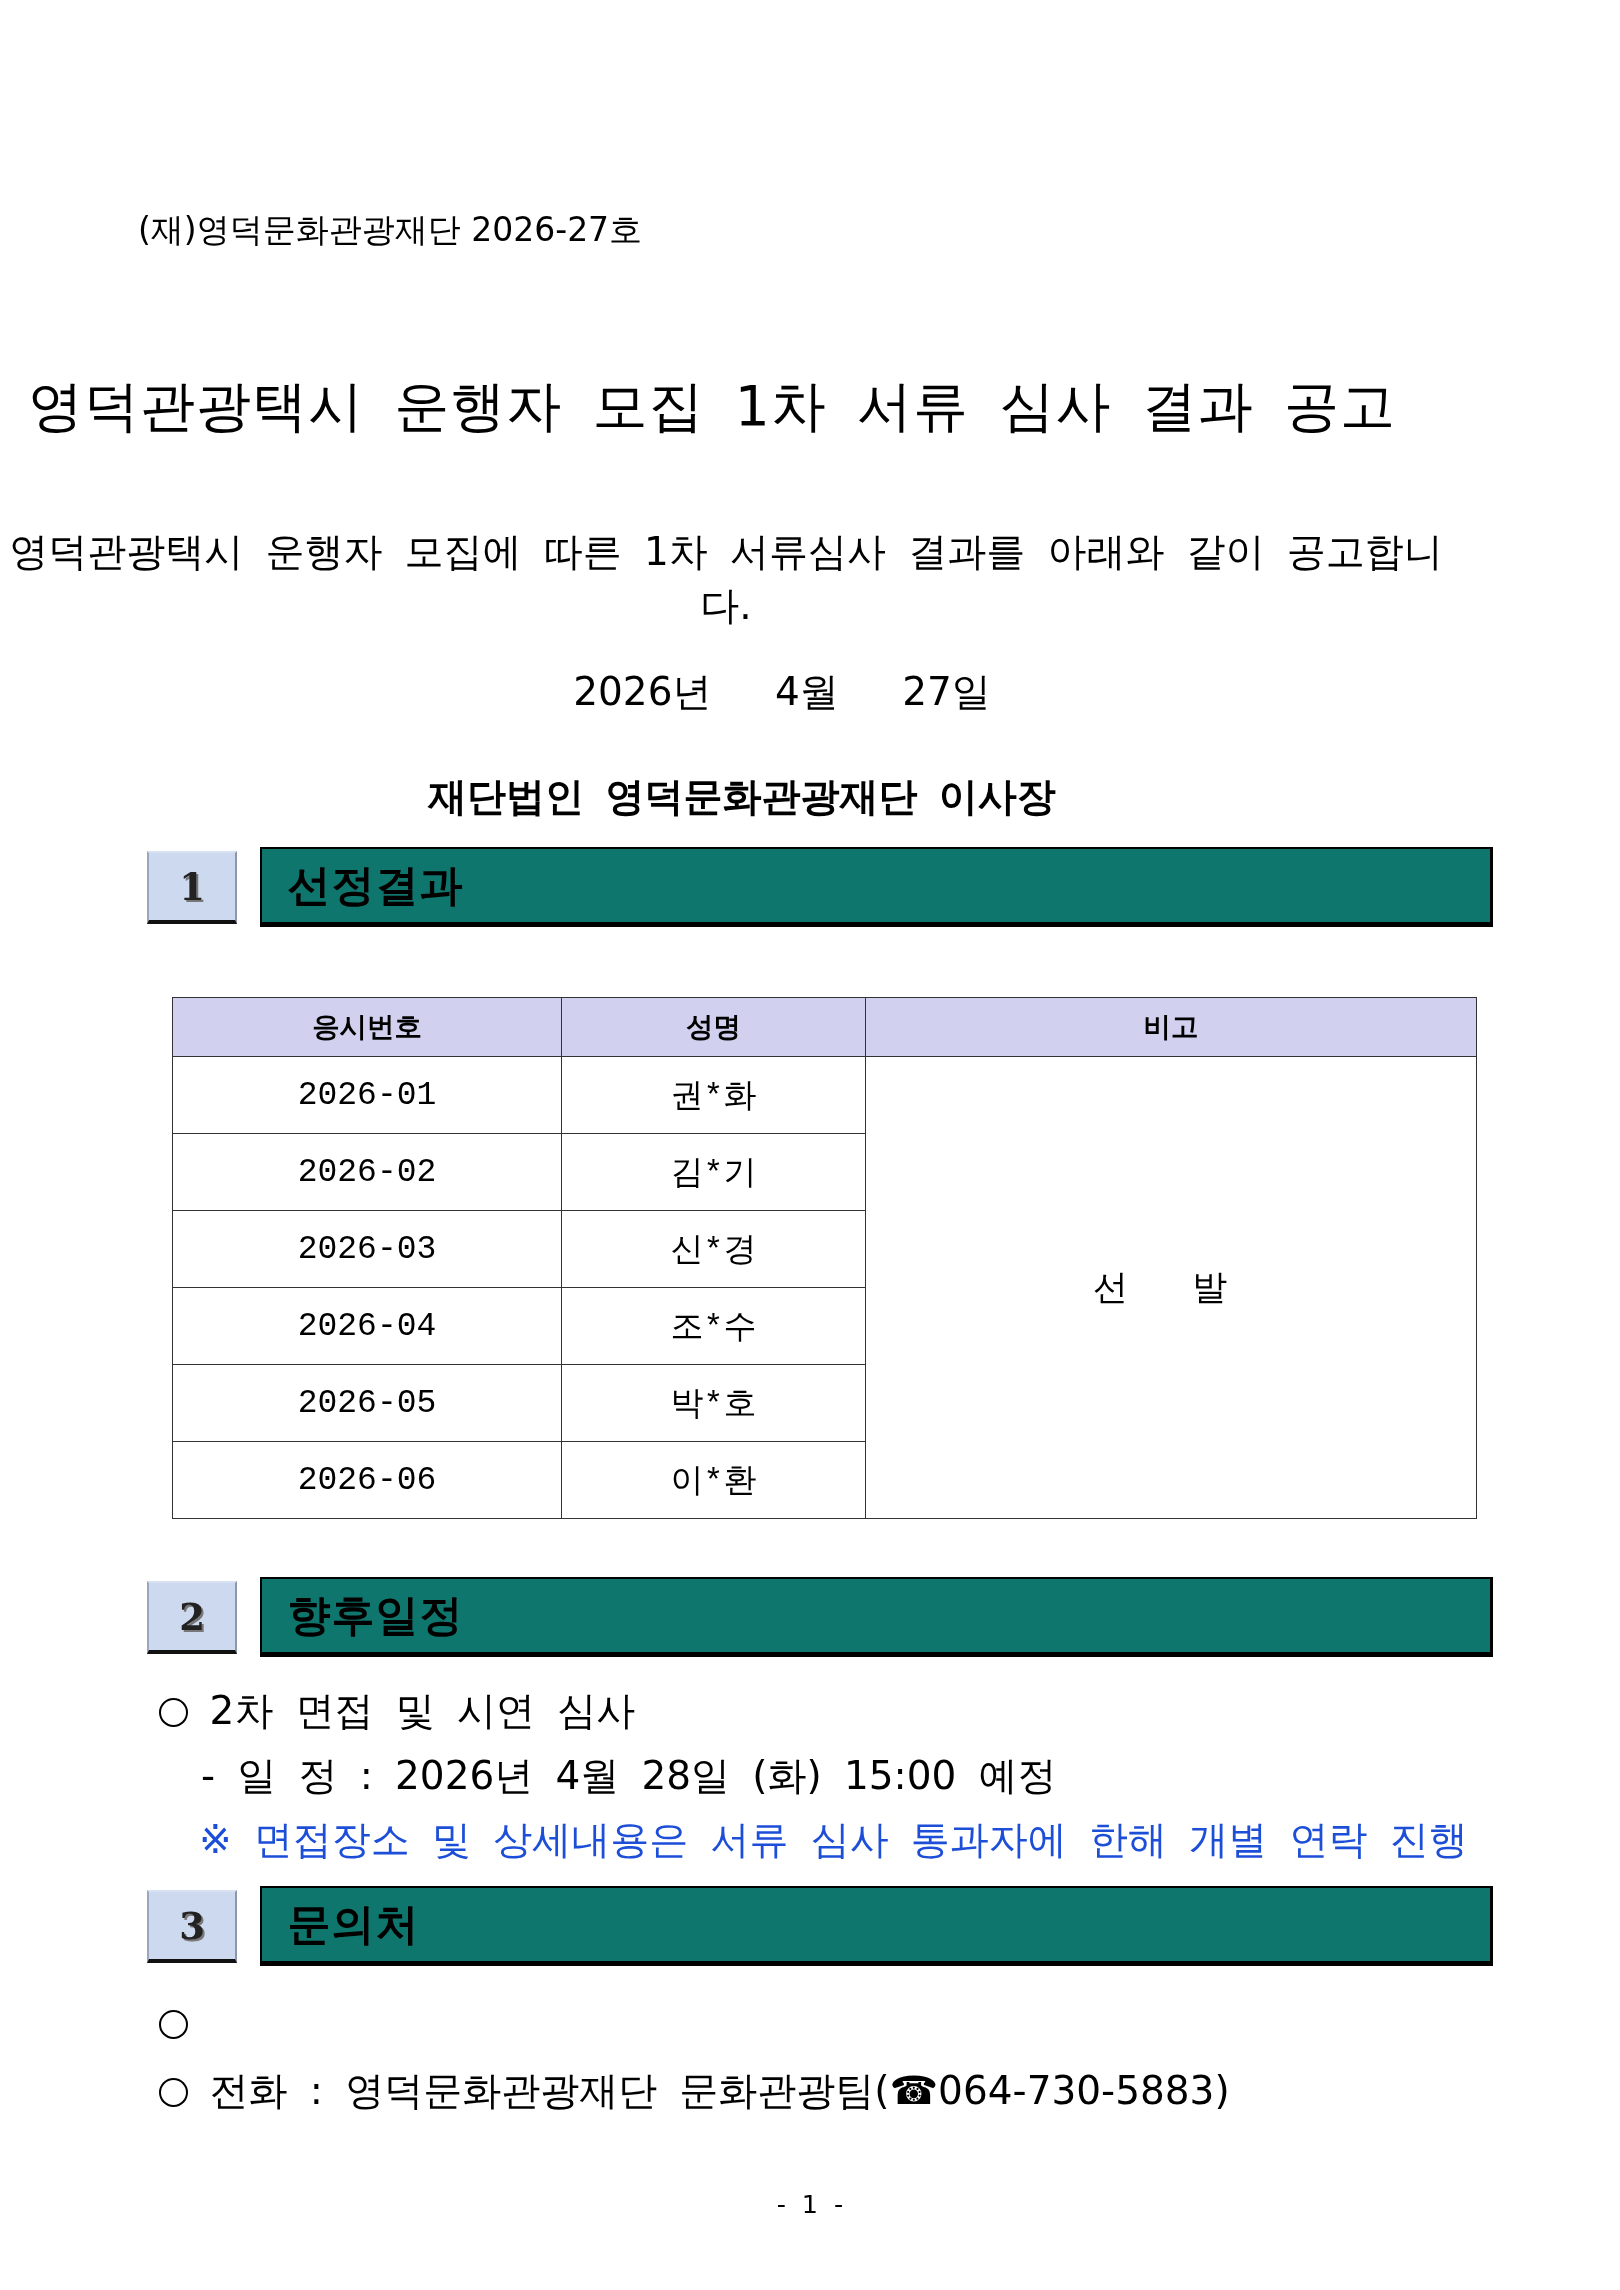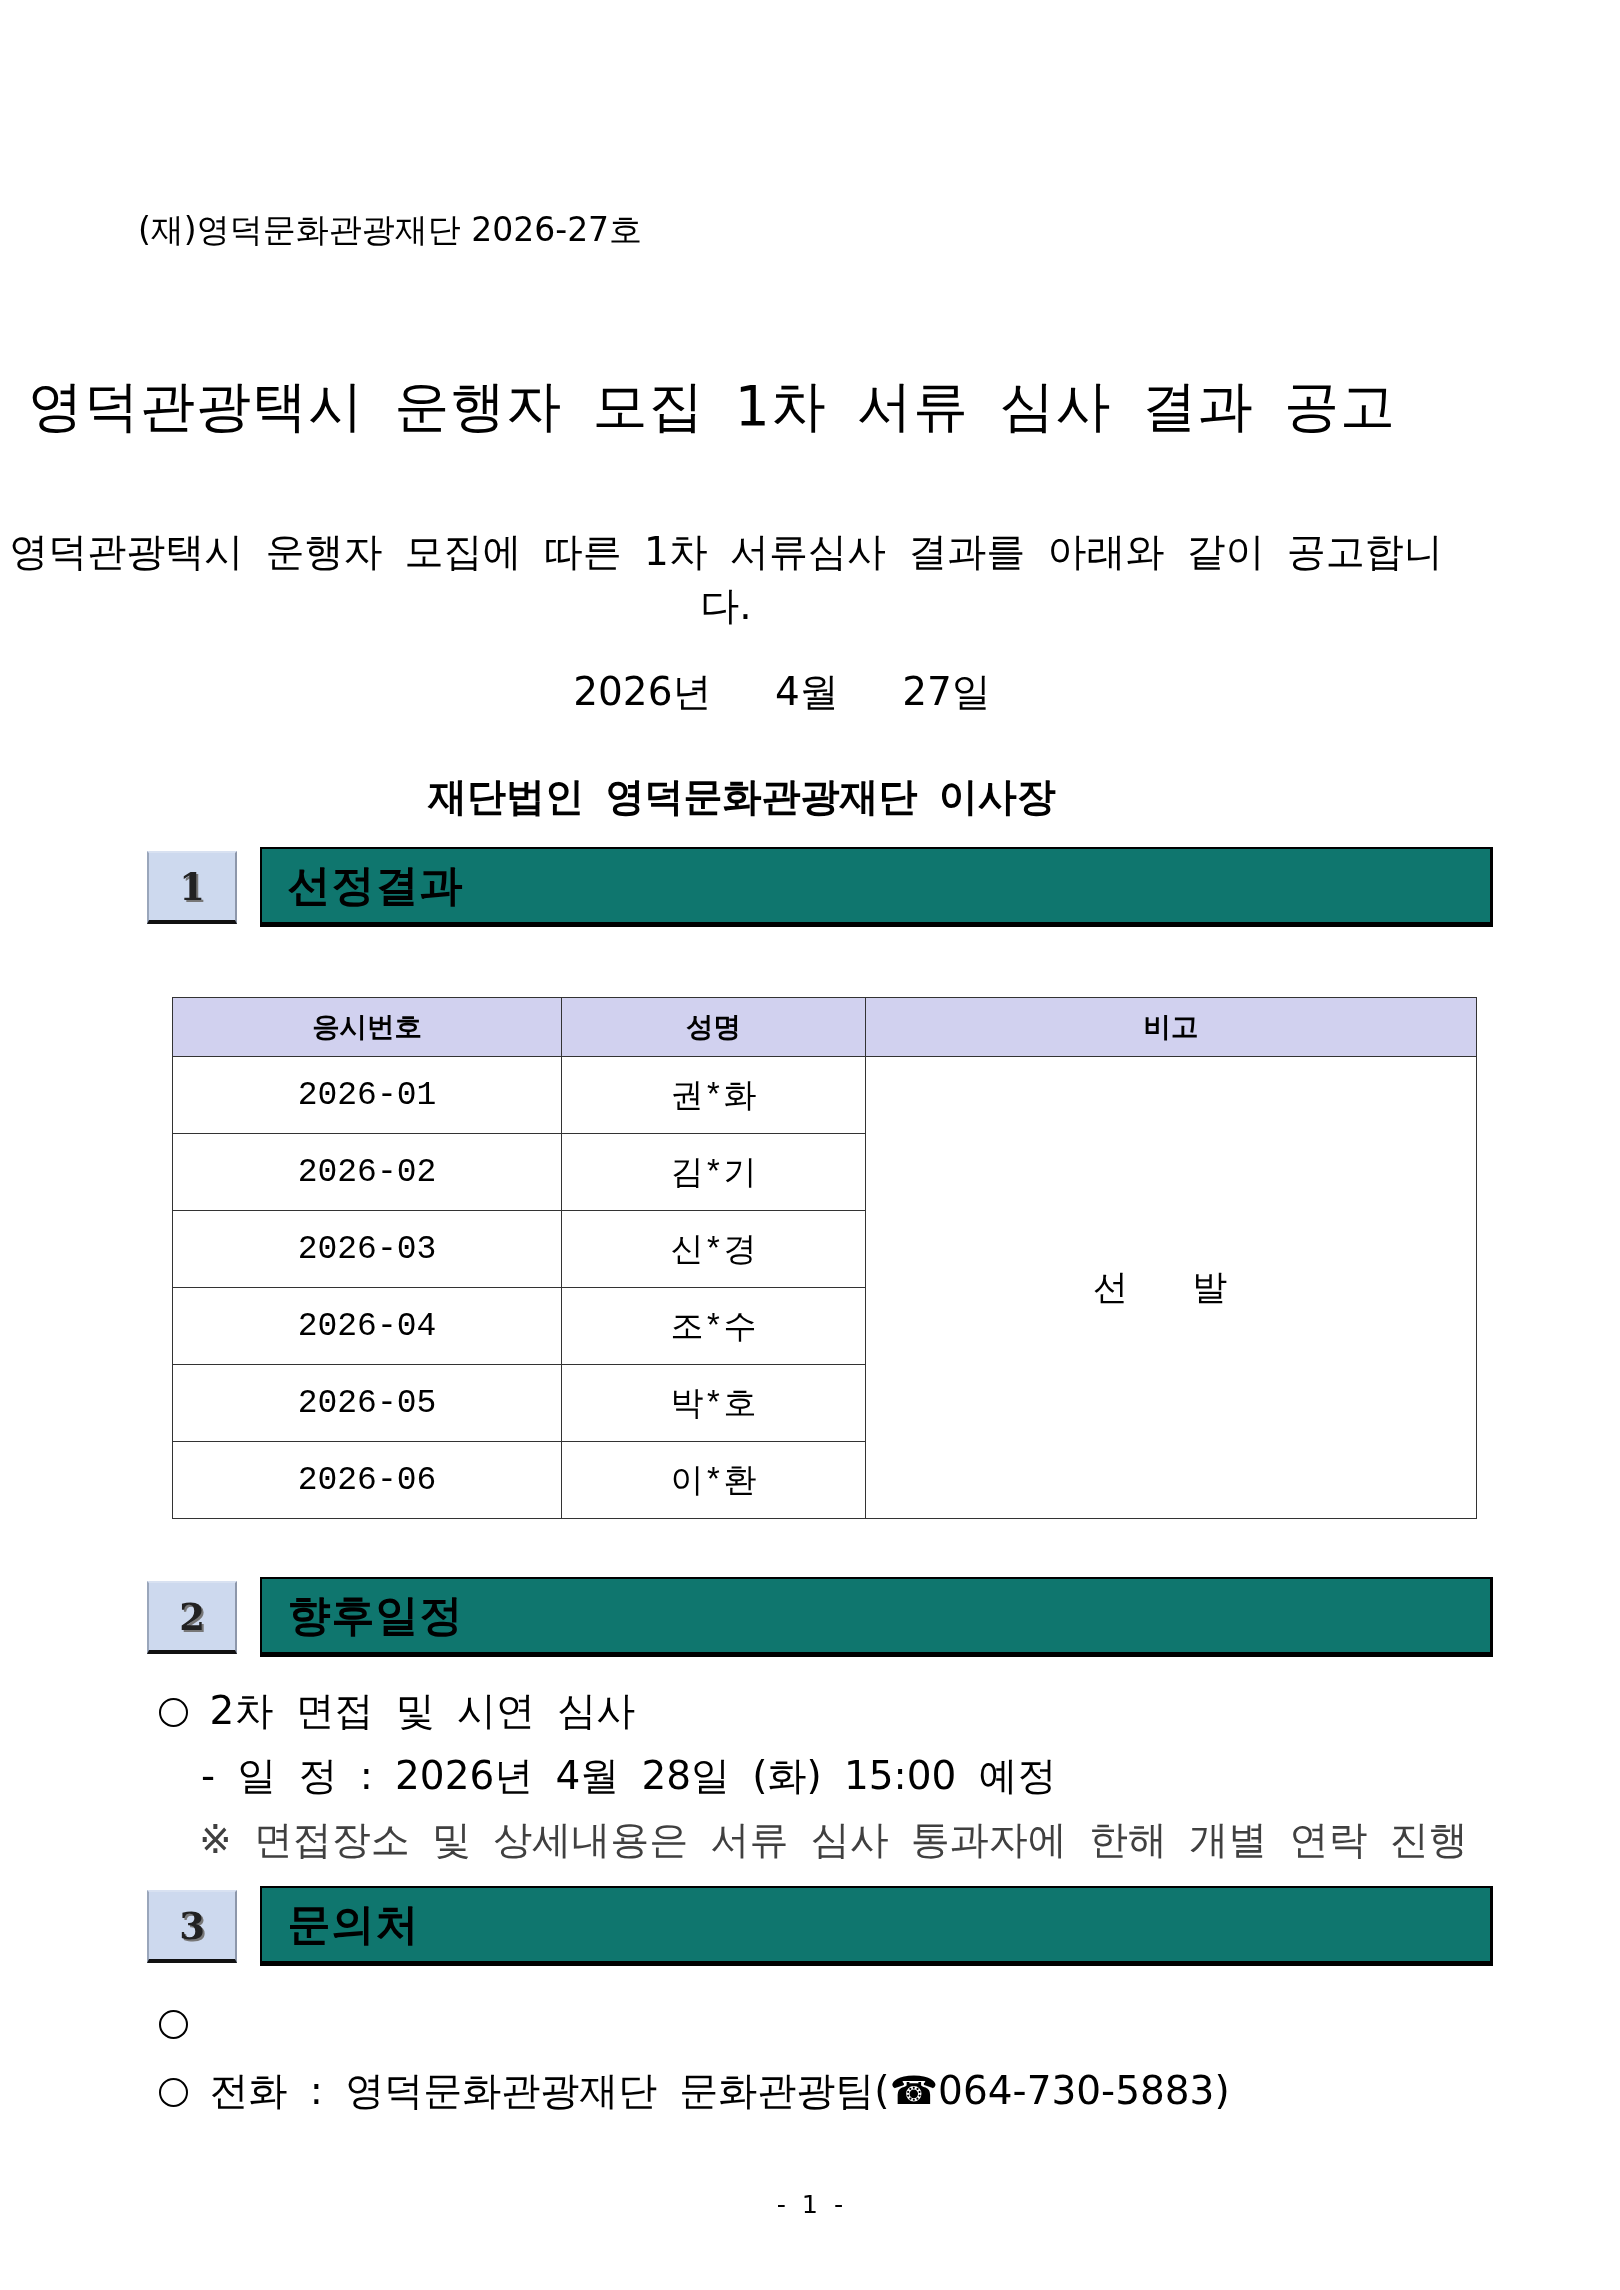--- a/index.html
+++ b/index.html
@@ -41,21 +41,21 @@
     background: #d1d1ef; height: 56px; font-size: 27.4px; font-weight: bold;
   }
   table.results td {
     height: 74px; font-family: Liberation Mono, monospace; font-size: 33px; font-weight: normal; margin-top: 44px;
   }
   table.results td.remark { font-size: 35px; letter-spacing: 21.6px; }
 
   .bullet { left: 159px; font-size: 39px; word-spacing: 9.8px; }
   .bullet .mark { display: inline-block; width: 29px; height: 29px; border: 2.5px solid #000; border-radius: 50%; box-sizing: border-box; margin-right: 21.6px; vertical-align: -2.9px; }
   .sub { left: 201px; font-size: 39px; word-spacing: 9.8px; }
-  .note { left: 199px; font-size: 39px; color: #404040; word-spacing: 9.8px; }
+  .note { left: 199px; font-size: 39px; color: #1d4ed8; word-spacing: 9.8px; }
 
   .footer { left: 0; width: 1620px; top: 2189px; text-align: center; font-size: 25.5px; word-spacing: 7.8px; }
 </style>
 </head>
 <body>
 
 <div class="abs doc-number">(재)영덕문화관광재단  2026-27호</div>
 
 <div class="abs title">영덕관광택시 운행자 모집 1차 서류 심사 결과 공고</div>
 

